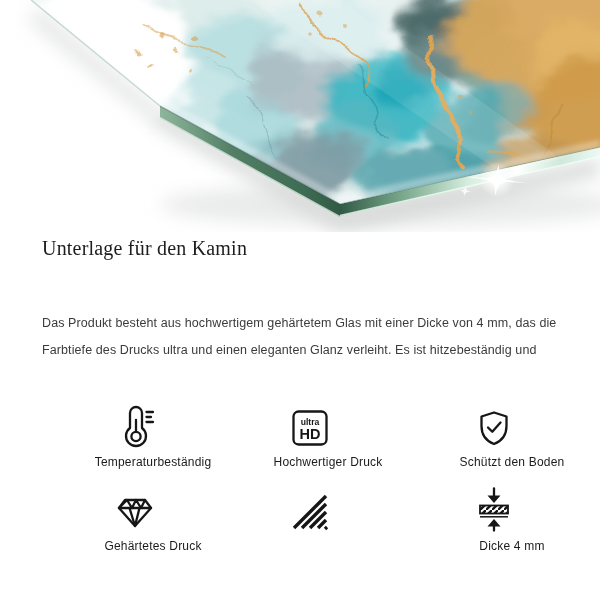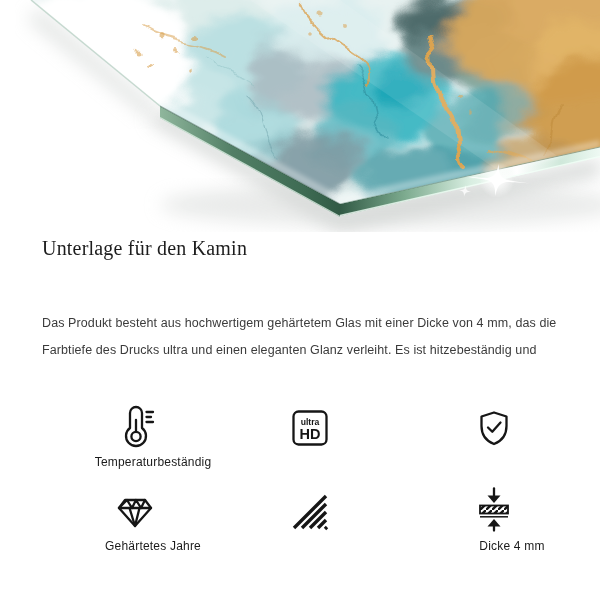--- a/index.html
+++ b/index.html
@@ -183,41 +183,43 @@
 </div>
 
 <div class="feature r1 c2">
   <div class="icon-box">
     <svg width="40" height="40" viewBox="0 0 40 40">
       <rect class="fs" x="3.5" y="3.5" width="33" height="33" rx="5" stroke-width="2.6"></rect>
       <text x="20" y="16.5" text-anchor="middle" font-family="Liberation Sans, sans-serif" font-size="8.6" font-weight="700" fill="#161616">ultra</text>
       <text x="20" y="31" text-anchor="middle" font-family="Liberation Sans, sans-serif" font-size="14.5" font-weight="700" fill="#161616">HD</text>
     </svg>
   </div>
+  <div class="flabel">Hochwertiger Druck</div>
 </div>
 
 <div class="feature r1 c3">
   <div class="icon-box">
     <svg width="40" height="40" viewBox="0 0 40 40">
       <path class="fs" d="M20,4.5 L32.5,8.5 V18 C32.5,27 27.3,33.2 20,36 C12.7,33.2 7.5,27 7.5,18 V8.5 Z"></path>
       <path class="fs" d="M14,19.5 L18.3,23.8 L26.5,14.5" stroke-width="2.5"></path>
     </svg>
   </div>
+  <div class="flabel">Schützt den Boden</div>
 </div>
 
 <div class="feature r2 c1">
   <div class="icon-box">
     <svg width="40" height="40" viewBox="0 0 40 40">
       <path class="fs" d="M10,8 L30,8 L36,16 L20,34 L4,16 Z" stroke-width="2.1"></path>
       <path class="fs" d="M4,16 L36,16" stroke-width="1.6"></path>
       <path class="fs" d="M4,16 L12,8 L17,16 L21,8 L26,16 L30,8" stroke-width="1.6"></path>
       <path class="fs" d="M20,34 L14.5,16 M20,34 L24.5,16" stroke-width="1.5"></path>
     </svg>
   </div>
-  <div class="flabel">Gehärtetes Jahre</div>
+  <div class="flabel">Gehärtetes Druck</div>
 </div>
 
 <div class="feature r2 c2">
   <div class="icon-box">
     <svg width="40" height="40" viewBox="0 0 40 40">
       <g stroke="#161616" stroke-width="3.4" fill="none">
         <line x1="4" y1="36" x2="36" y2="4"></line>
         <line x1="12" y1="36" x2="36" y2="12"></line>
         <line x1="20" y1="36" x2="36" y2="20"></line>
         <line x1="28" y1="36" x2="36" y2="28"></line>

